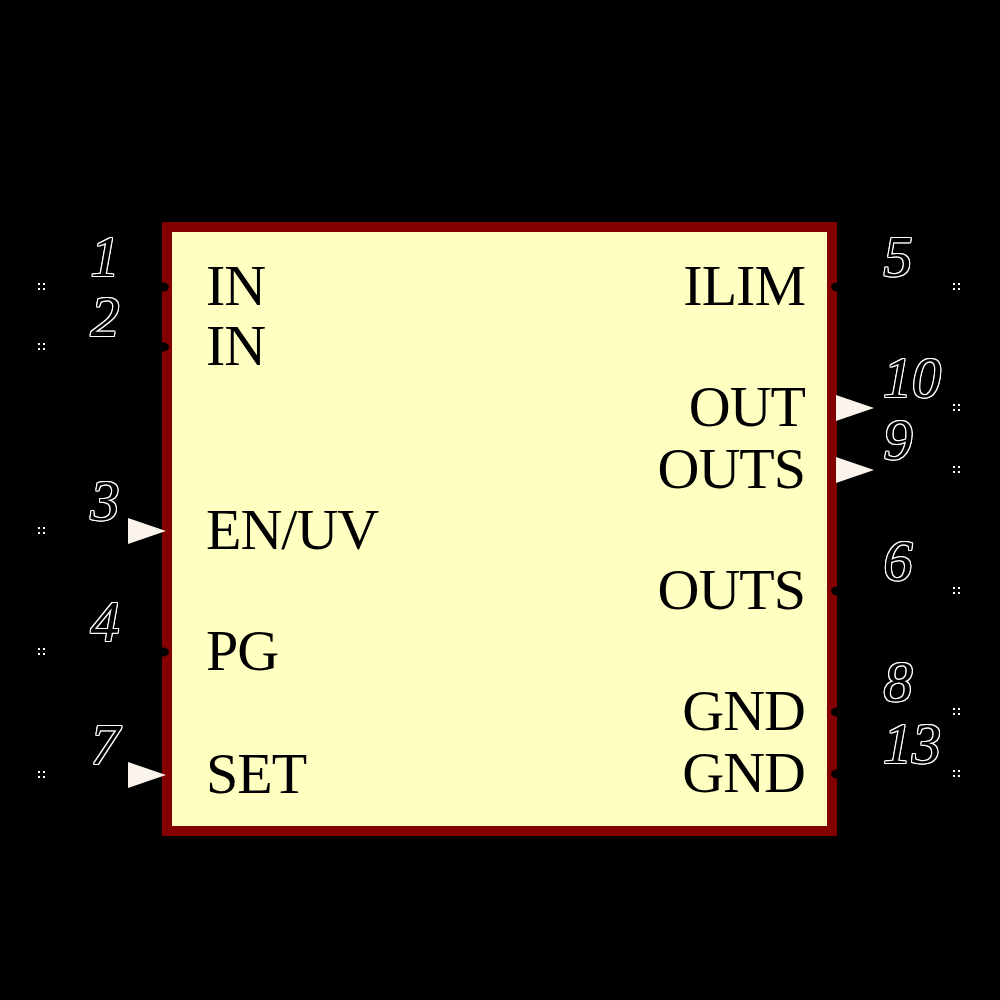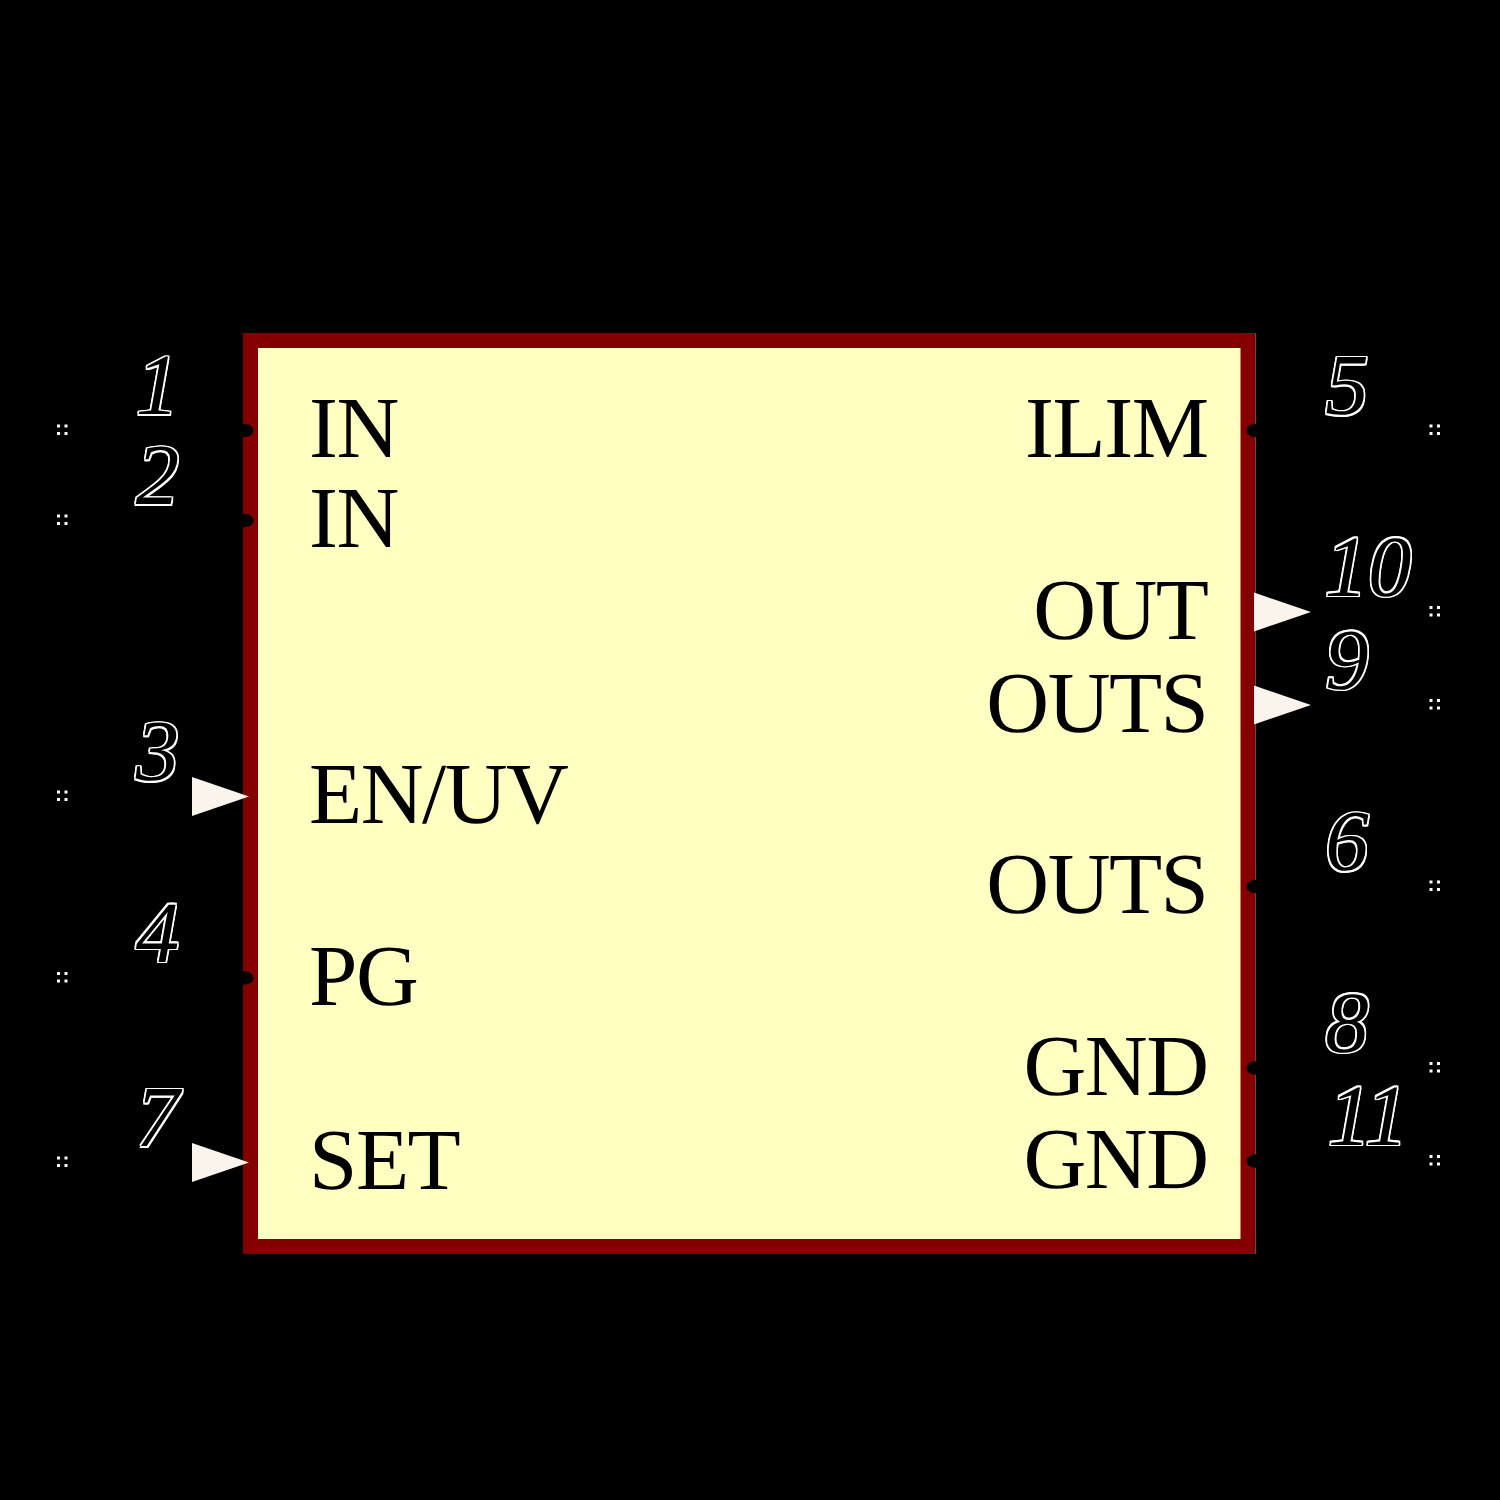--- a/index.html
+++ b/index.html
@@ -180,18 +180,18 @@
 
   <div class="pin right" style="top:712px">
     <span class="dots"></span>
     <span class="num">8</span>
     <span class="nub"></span>
     <span class="lbl">GND</span>
   </div>
 
   <div class="pin right" style="top:774px">
     <span class="dots"></span>
-    <span class="num num2">11</span>
+    <span class="num num2">13</span>
     <span class="nub"></span>
     <span class="lbl">GND</span>
   </div>
 
 </div>
 
 </body></html>

